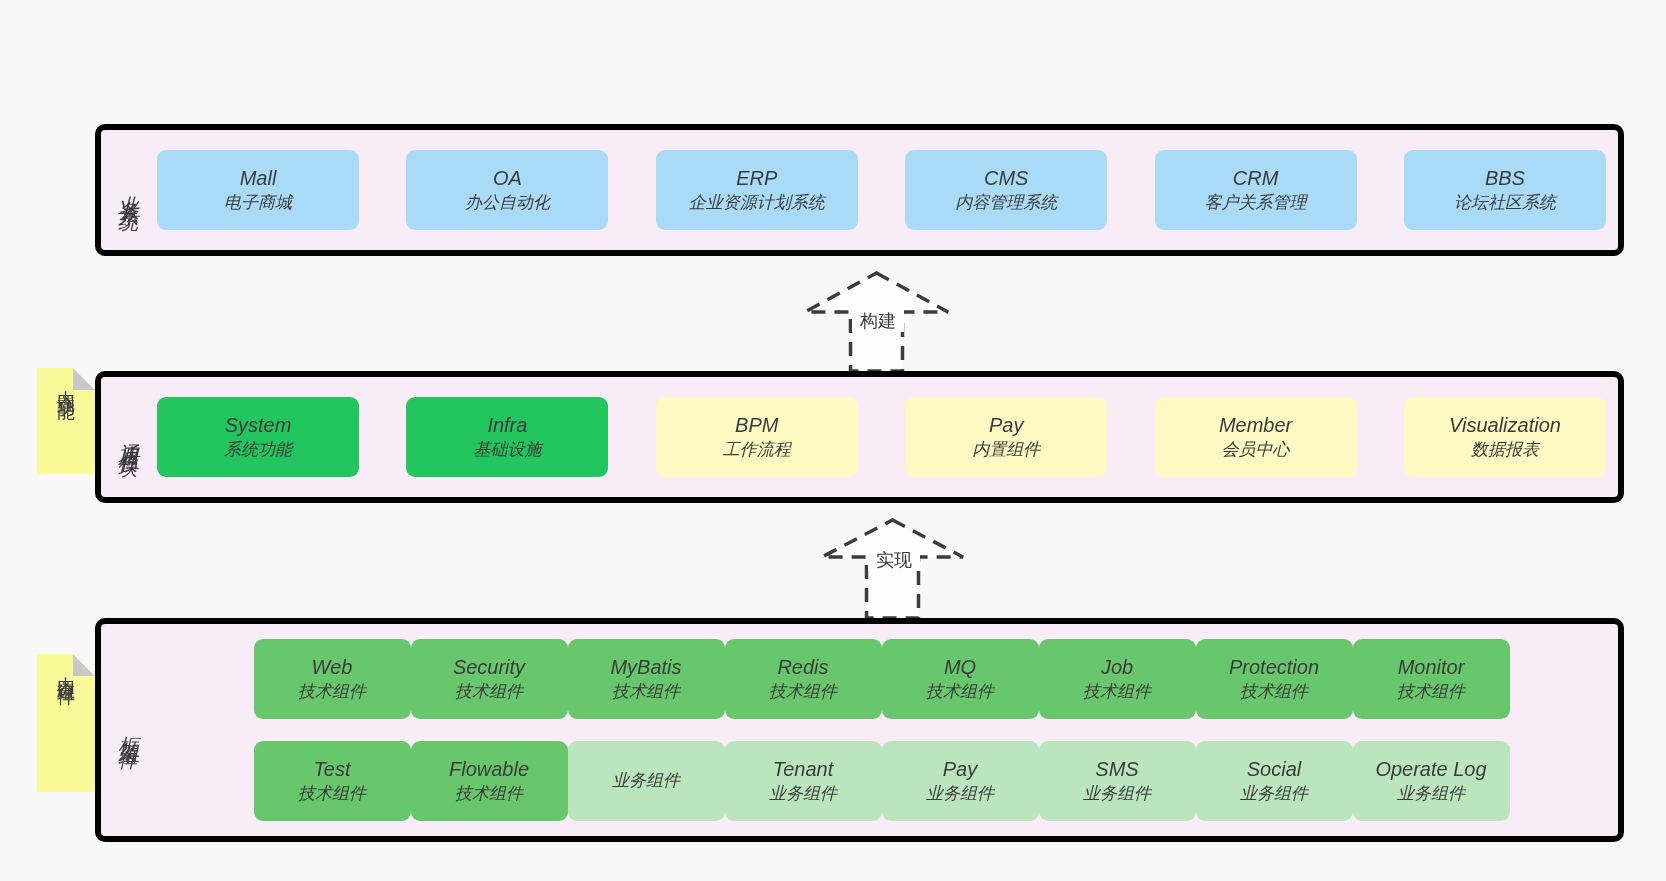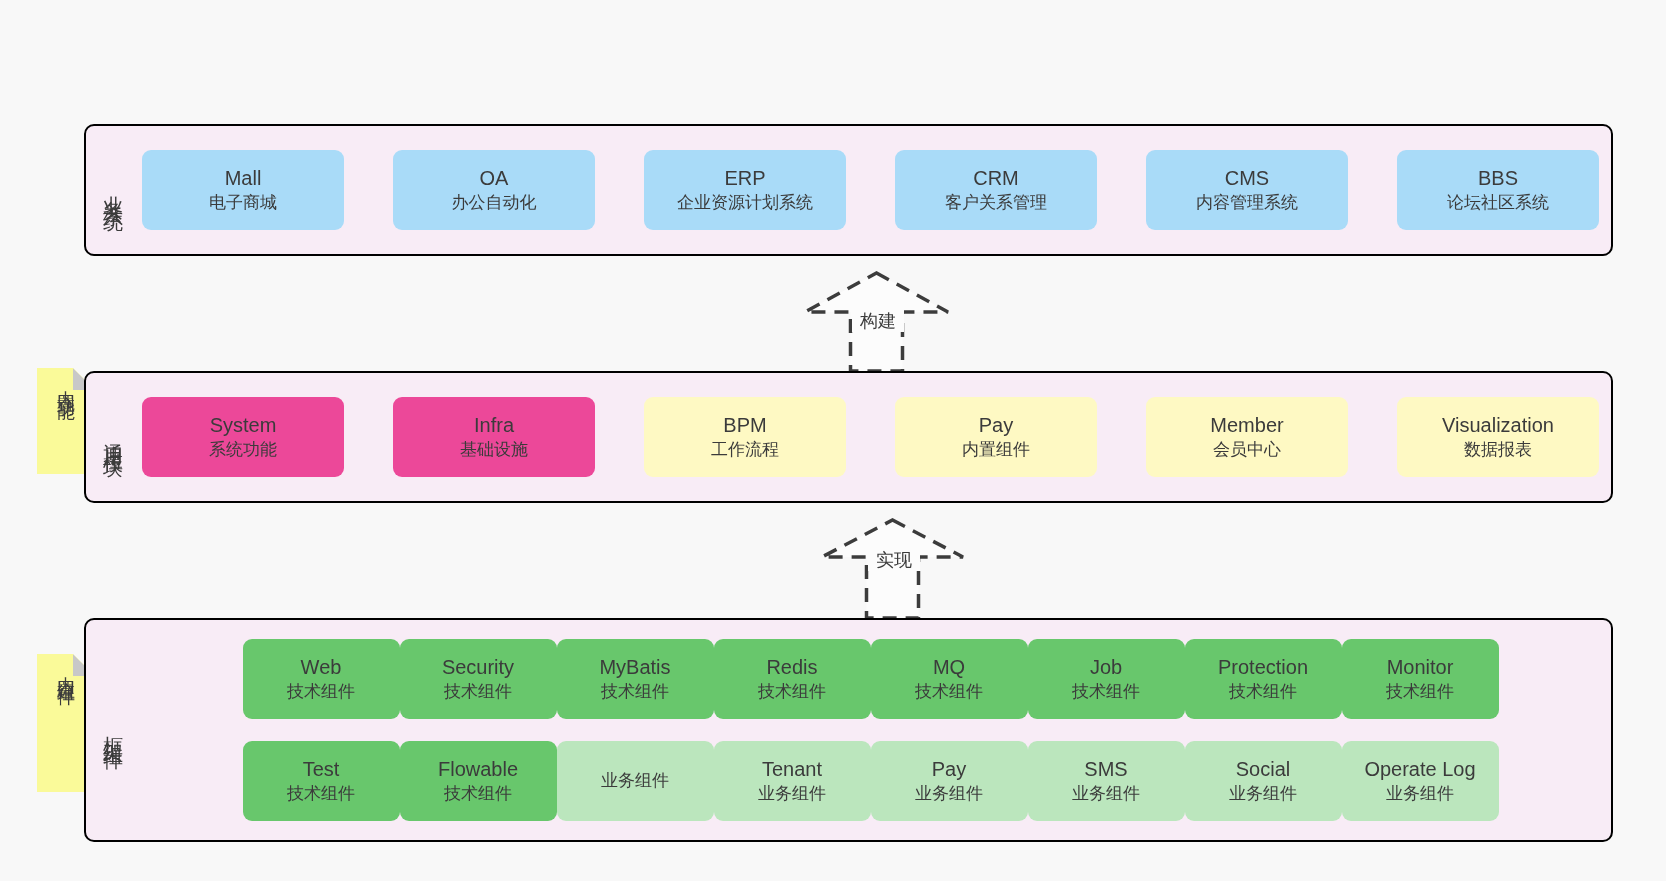--- a/index.html
+++ b/index.html
@@ -6,27 +6,28 @@
   body{
     position:relative;
     width:1666px;height:881px;
     background:#f8f8f8;
     font-family:"Liberation Sans","DejaVu Sans",sans-serif;
     color:#3b3b3b;
     overflow:hidden;
   }
   
   .panel{
-    position:absolute;left:84px;width:1529px;
+    position:absolute;left:95px;width:1529px;
     background:#f8ecf6;
-    border:2px solid #000000;
+    border:6px solid #000000;
     border-radius:10px;
     box-sizing:border-box;
     display:flex;
     z-index:2;
+    font-style:italic;
   }
   #panel-business{top:124px;height:132px;}
   #panel-modules{top:371px;height:132px;}
   #panel-components{top:618px;height:224px;}
   .side-label{
     width:56px;flex:none;
     display:flex;align-items:center;justify-content:center;
   }
   .layer-label{
     writing-mode:vertical-rl;text-orientation:upright;
@@ -46,21 +47,21 @@
     border-radius:9px;
     display:flex;flex-direction:column;align-items:center;justify-content:center;
     text-align:center;
   }
   .wide .box{width:202px;height:80px;}
   .row .box{width:157px;height:80px;}
   .en{font-size:20px;line-height:25px;}
   .zh{font-size:17px;line-height:24px;}
   .row .en{max-width:128px;}
   .blue{background:#a9dbf8;}
-  .red{background:#ec4899;}
+  .red{background:#22c55e;}
   .pink{background:#fef9c3;}
   .green{background:#68c76c;}
   .light_green{background:#bbe6bd;}
   
   .note{
     position:absolute;left:37px;width:58px;
     background:#fafa99;
     clip-path:polygon(0 0, calc(100% - 22px) 0, 100% 22px, 100% 100%, 0 100%);
     box-sizing:border-box;
     display:flex;justify-content:center;
@@ -126,26 +127,26 @@
     </div>
     <div class="box blue">
       <div class="en">OA</div>
       <div class="zh">办公自动化</div>
     </div>
     <div class="box blue">
       <div class="en">ERP</div>
       <div class="zh">企业资源计划系统</div>
     </div>
     <div class="box blue">
+      <div class="en">CMS</div>
+      <div class="zh">内容管理系统</div>
+    </div>
+    <div class="box blue">
       <div class="en">CRM</div>
       <div class="zh">客户关系管理</div>
-    </div>
-    <div class="box blue">
-      <div class="en">CMS</div>
-      <div class="zh">内容管理系统</div>
     </div>
     <div class="box blue">
       <div class="en">BBS</div>
       <div class="zh">论坛社区系统</div>
     </div>
   </div>
 </div>
 
 <div class="panel" id="panel-modules">
   <div class="side-label">

